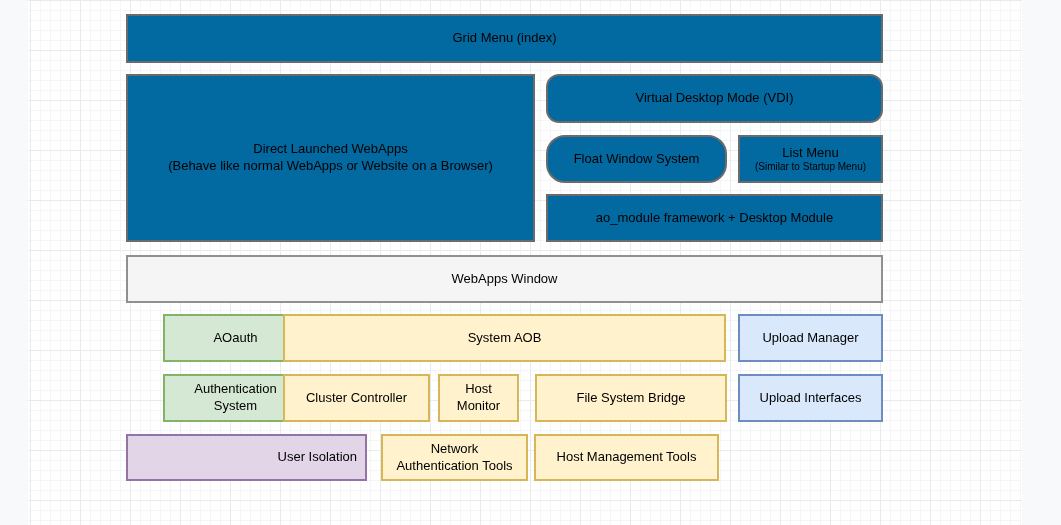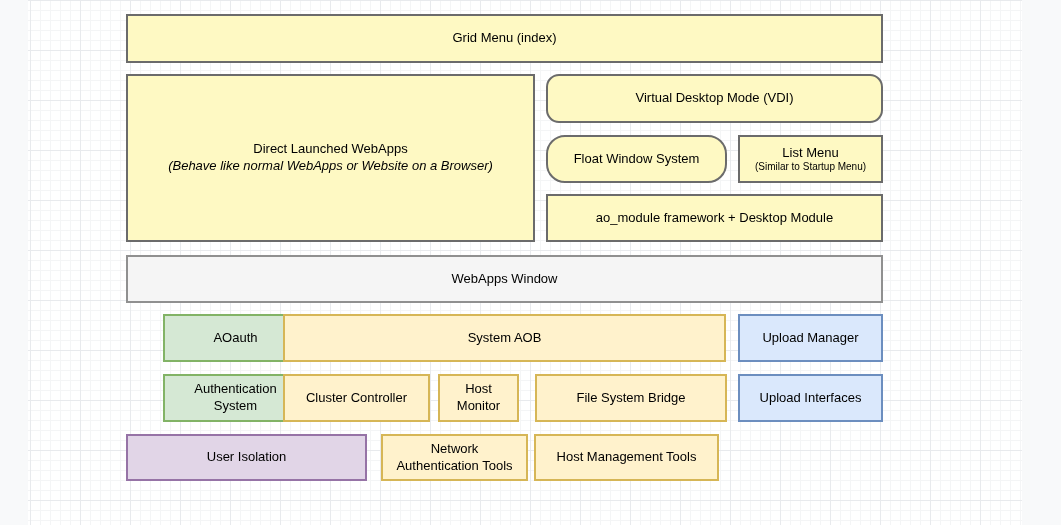--- a/index.html
+++ b/index.html
@@ -20,23 +20,23 @@
     background-size:50px 50px,50px 50px,10px 10px,10px 10px;
     background-position:2px 0,2px 0,2px 0,2px 0;
   }
   .box{
     position:absolute;box-sizing:border-box;
     border:2px solid #666;
     display:flex;flex-direction:column;align-items:center;justify-content:center;
     text-align:center;font-size:13px;line-height:1.3;color:#000;
     padding:2px 8px;
   }
-  .box .sub{font-size:13px;font-style:italic;}
+  .box .sub{font-size:13px;}
   .box .sub-small{font-size:10px;line-height:1.2;}
-  .cream {background:#fef9c3;border-color:#6b6b6b;}
+  .cream {background:#0369a1;border-color:#6b6b6b;}
   .gray  {background:#f5f5f5;border-color:#909090;}
   .green {background:#d5e8d4;border-color:#82b366;margin-left:37px;}
   .yellow{background:#fff2cc;border-color:#d6b656;}
   .blue  {background:#dae8fc;border-color:#6c8ebf;}
   .purple{background:#e1d5e7;border-color:#9673a6;}
   .narrow{padding:2px 22px;}
 </style>
 </head>
 <body>
 
@@ -97,21 +97,21 @@
 </div>
 
 <div class="box yellow" style="left:535px;top:374px;width:192px;height:48px;">
   <span>File System Bridge</span>
 </div>
 
 <div class="box blue" style="left:738px;top:374px;width:145px;height:48px;">
   <span>Upload Interfaces</span>
 </div>
 
-<div class="box purple" style="left:126px;top:434px;width:241px;height:47px;">
+<div class="box purple" style="left:126px;top:434px;width:241px;height:47px;align-items:flex-end;">
   <span>User Isolation</span>
 </div>
 
 <div class="box yellow" style="left:381px;top:434px;width:147px;height:47px;">
   <span>Network Authentication Tools</span>
 </div>
 
 <div class="box yellow" style="left:534px;top:434px;width:185px;height:47px;">
   <span>Host Management Tools</span>
 </div>

